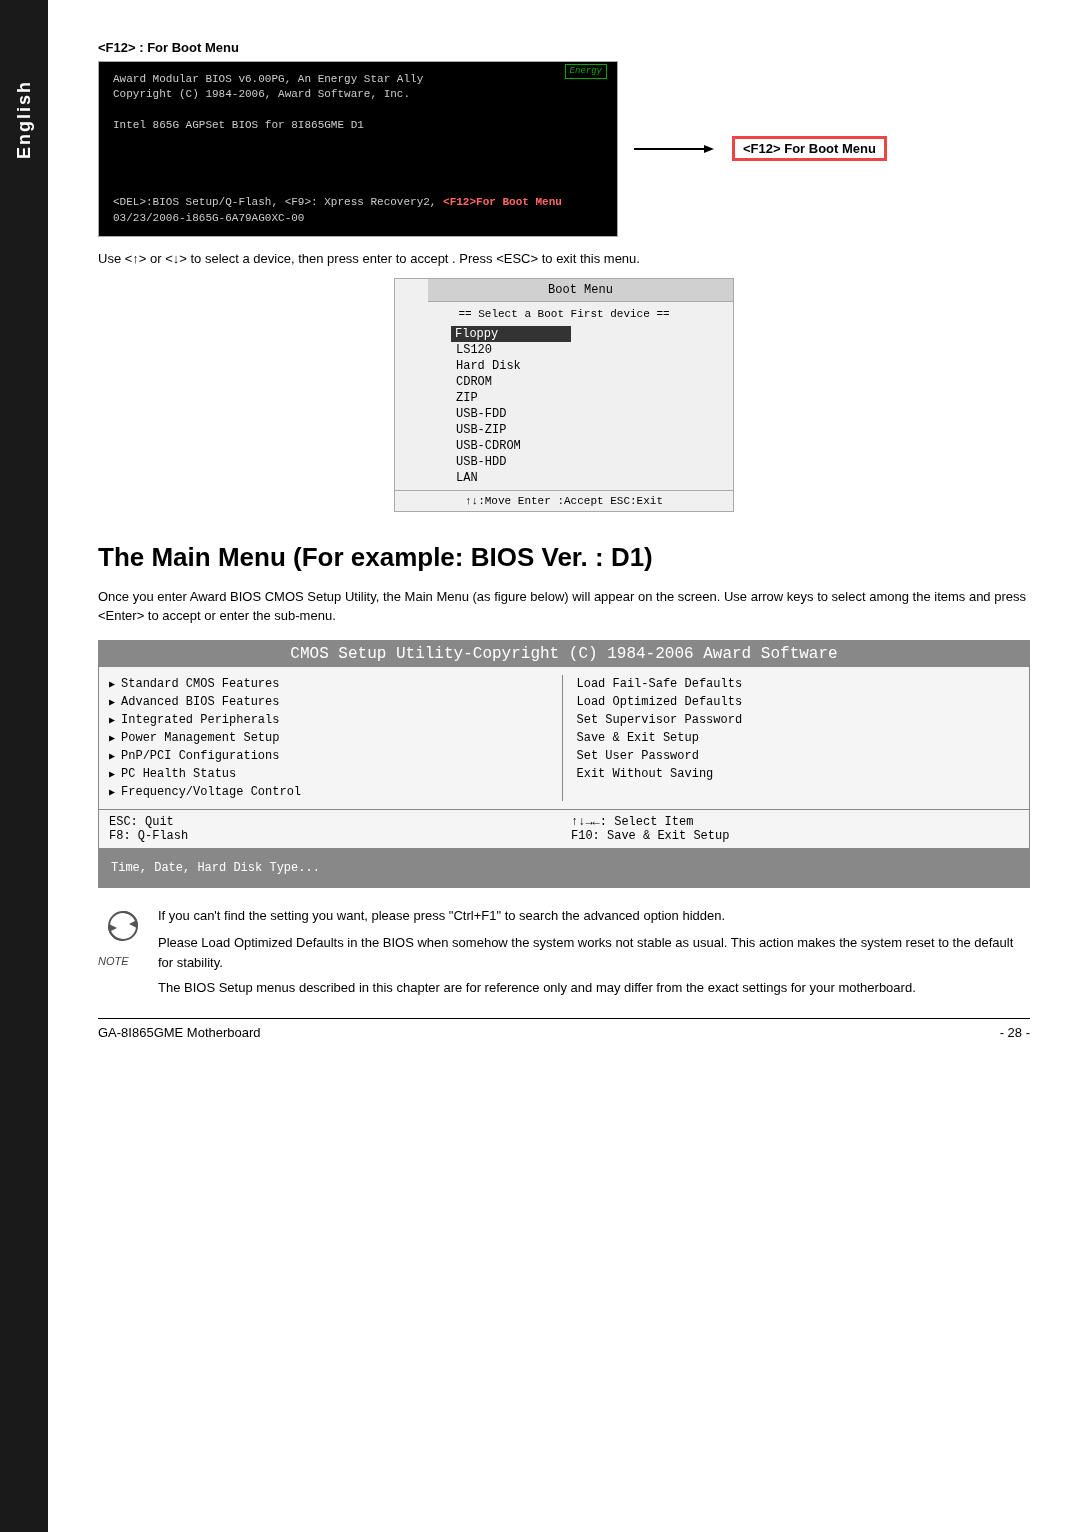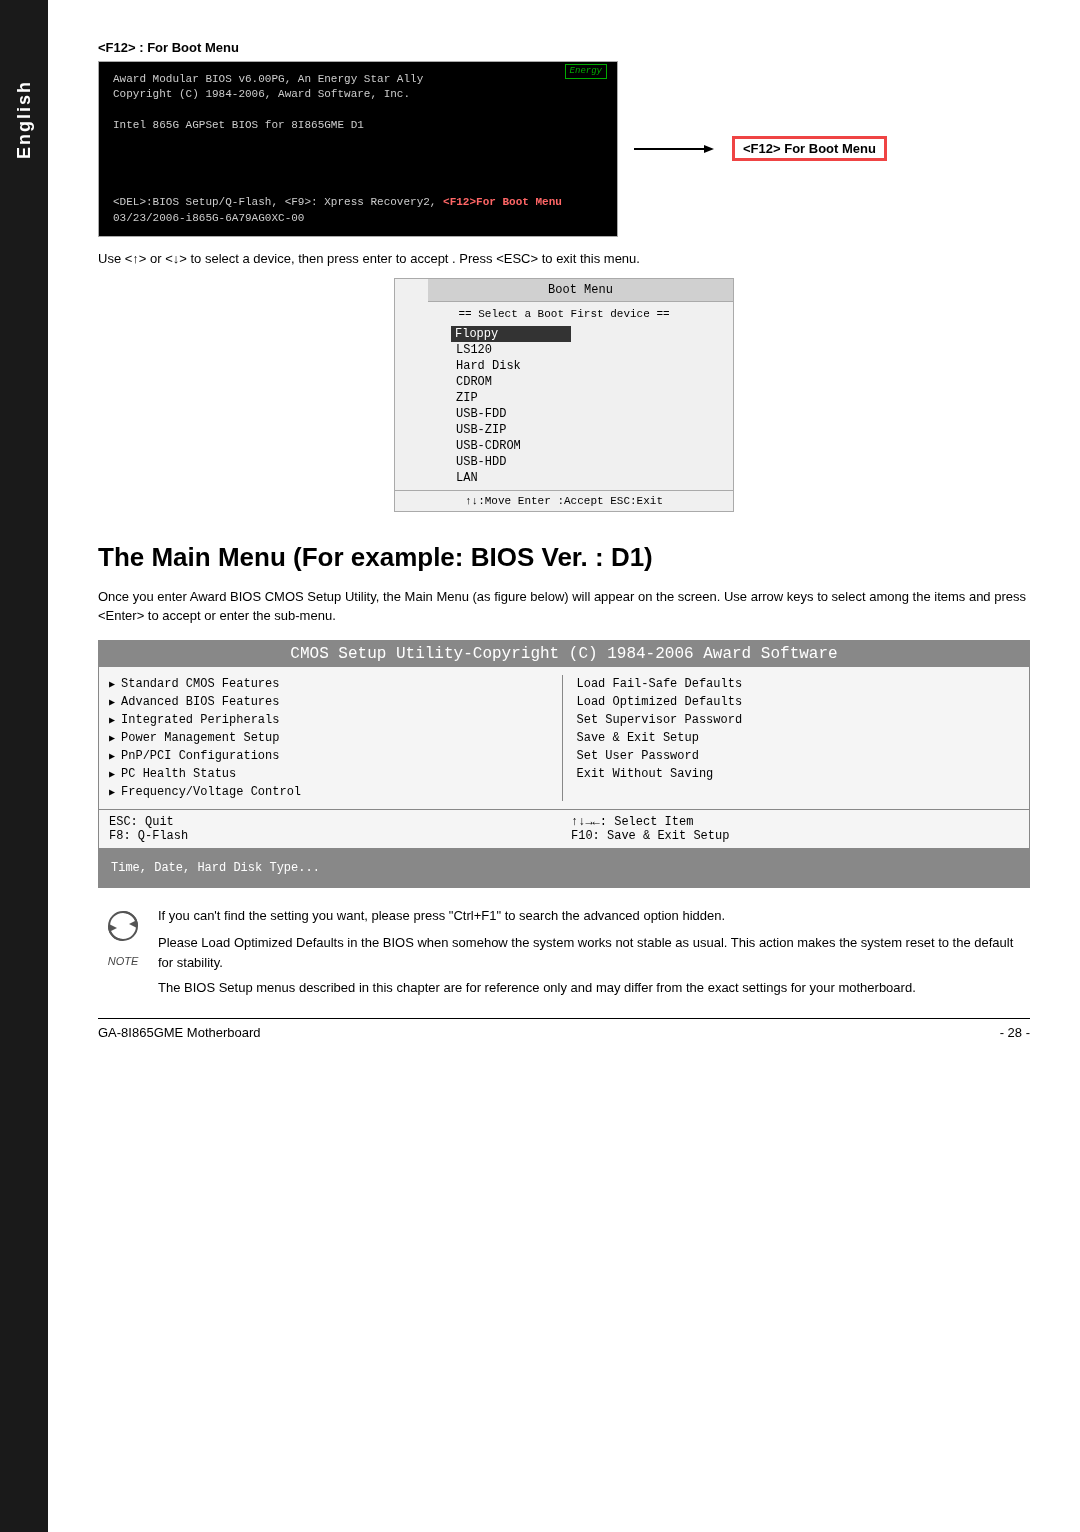--- a/index.html
+++ b/index.html
@@ -239,21 +239,21 @@
     }
     .note-text {
       font-size: 13px;
       line-height: 1.5;
     }
     .note-label {
       font-size: 11px;
       font-style: italic;
       margin-top: 2px;
       color: #444;
-      text-align: center;
+      text-align: left;
     }
 
     
     .page-footer {
       display: flex;
       justify-content: space-between;
       border-top: 1px solid #000;
       padding-top: 6px;
       margin-top: 20px;
       font-size: 13px;

